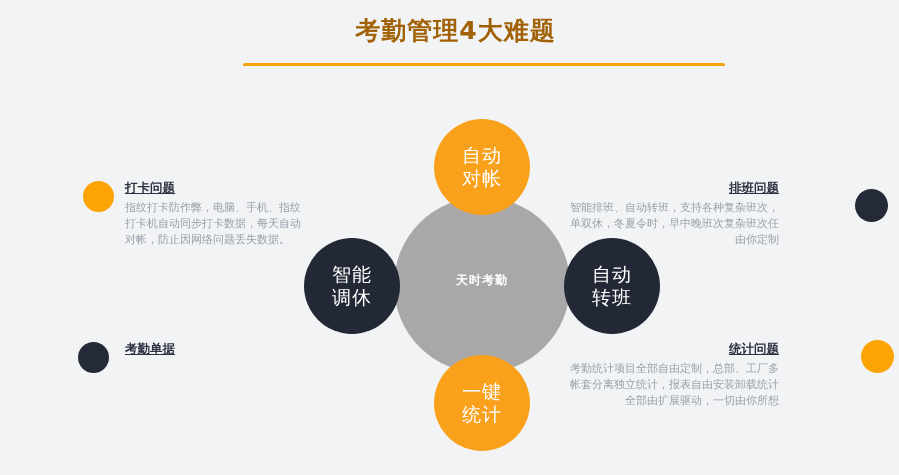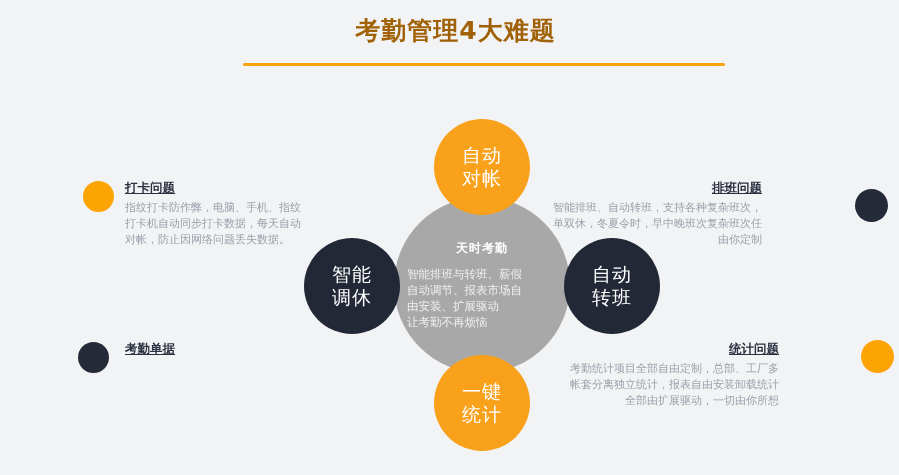--- a/index.html
+++ b/index.html
@@ -50,21 +50,21 @@
     height: 360px;
   }
 
   .circle {
     position: absolute;
     border-radius: 50%;
     display: flex;
     flex-direction: column;
     align-items: center;
     justify-content: center;
-    text-align: left;
+    text-align: center;
     color: #ffffff;
   }
 
   .center-circle {
     left: 104px;
     top: 92px;
     width: 176px;
     height: 176px;
     background: #a8a8a8;
     z-index: 1;
@@ -114,21 +114,21 @@
     color: #2b3140;
     margin-bottom: 4px;
     line-height: 16px;
     text-decoration: underline;
   }
   .info.left  { text-align: left; }
   .info.right { text-align: right; }
 
   .info-tl { left: 125px; top: 180px; width: 185px; }
   .info-bl { left: 125px; top: 341px; width: 195px; }
-  .info-tr { right: 137px; top: 180px; width: 210px; margin-left: 16px; }
+  .info-tr { right: 120px; top: 180px; width: 210px; margin-left: 16px; }
   .info-br { right: 120px; top: 341px; width: 215px; }
 
   .dot {
     position: absolute;
     width: 31px;
     height: 31px;
     border-radius: 50%;
   }
   .dot.orange { background: #fca404; }
   .dot.dark   { background: #242a38; }
@@ -143,26 +143,20 @@
 
 <div class="title-wrap">
   <div class="title">考勤管理4大难题</div>
 </div>
 <div class="title-rule"></div>
 
 <div class="cluster">
 
   <div class="circle center-circle">
     <div class="center-title">天时考勤</div>
-    <div class="center-body">
-      <div>智能排班与转班、薪假</div>
-      <div>自动调节、报表市场自</div>
-      <div>由安装、扩展驱动</div>
-      <div>让考勤不再烦恼</div>
-    </div>
   </div>
 
   <div class="circle node orange node-top">
     <span>自动</span>
     <span>对帐</span>
   </div>
 
   <div class="circle node orange node-bottom">
     <span>一键</span>
     <span>统计</span>

